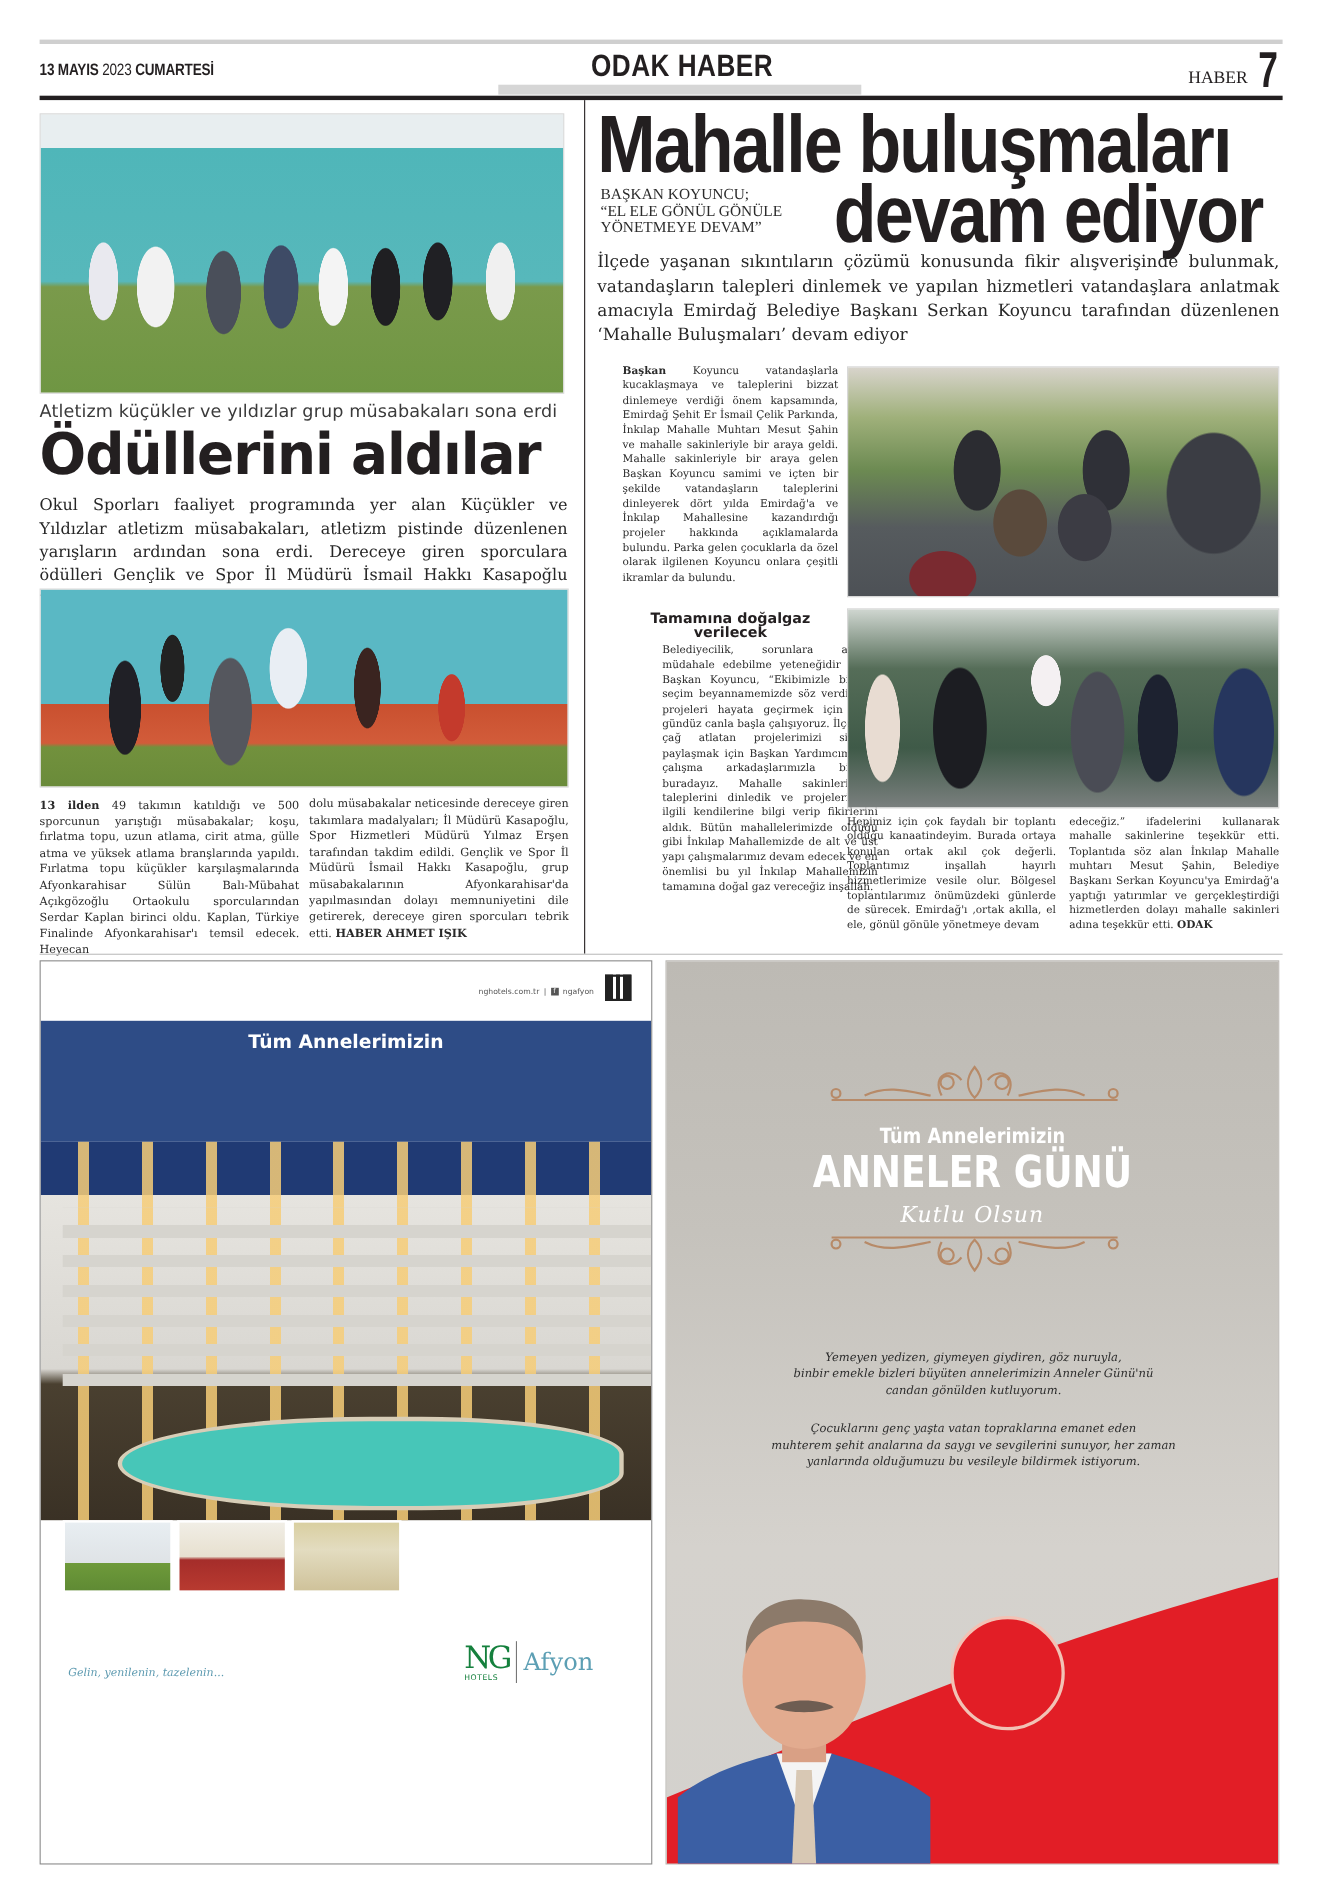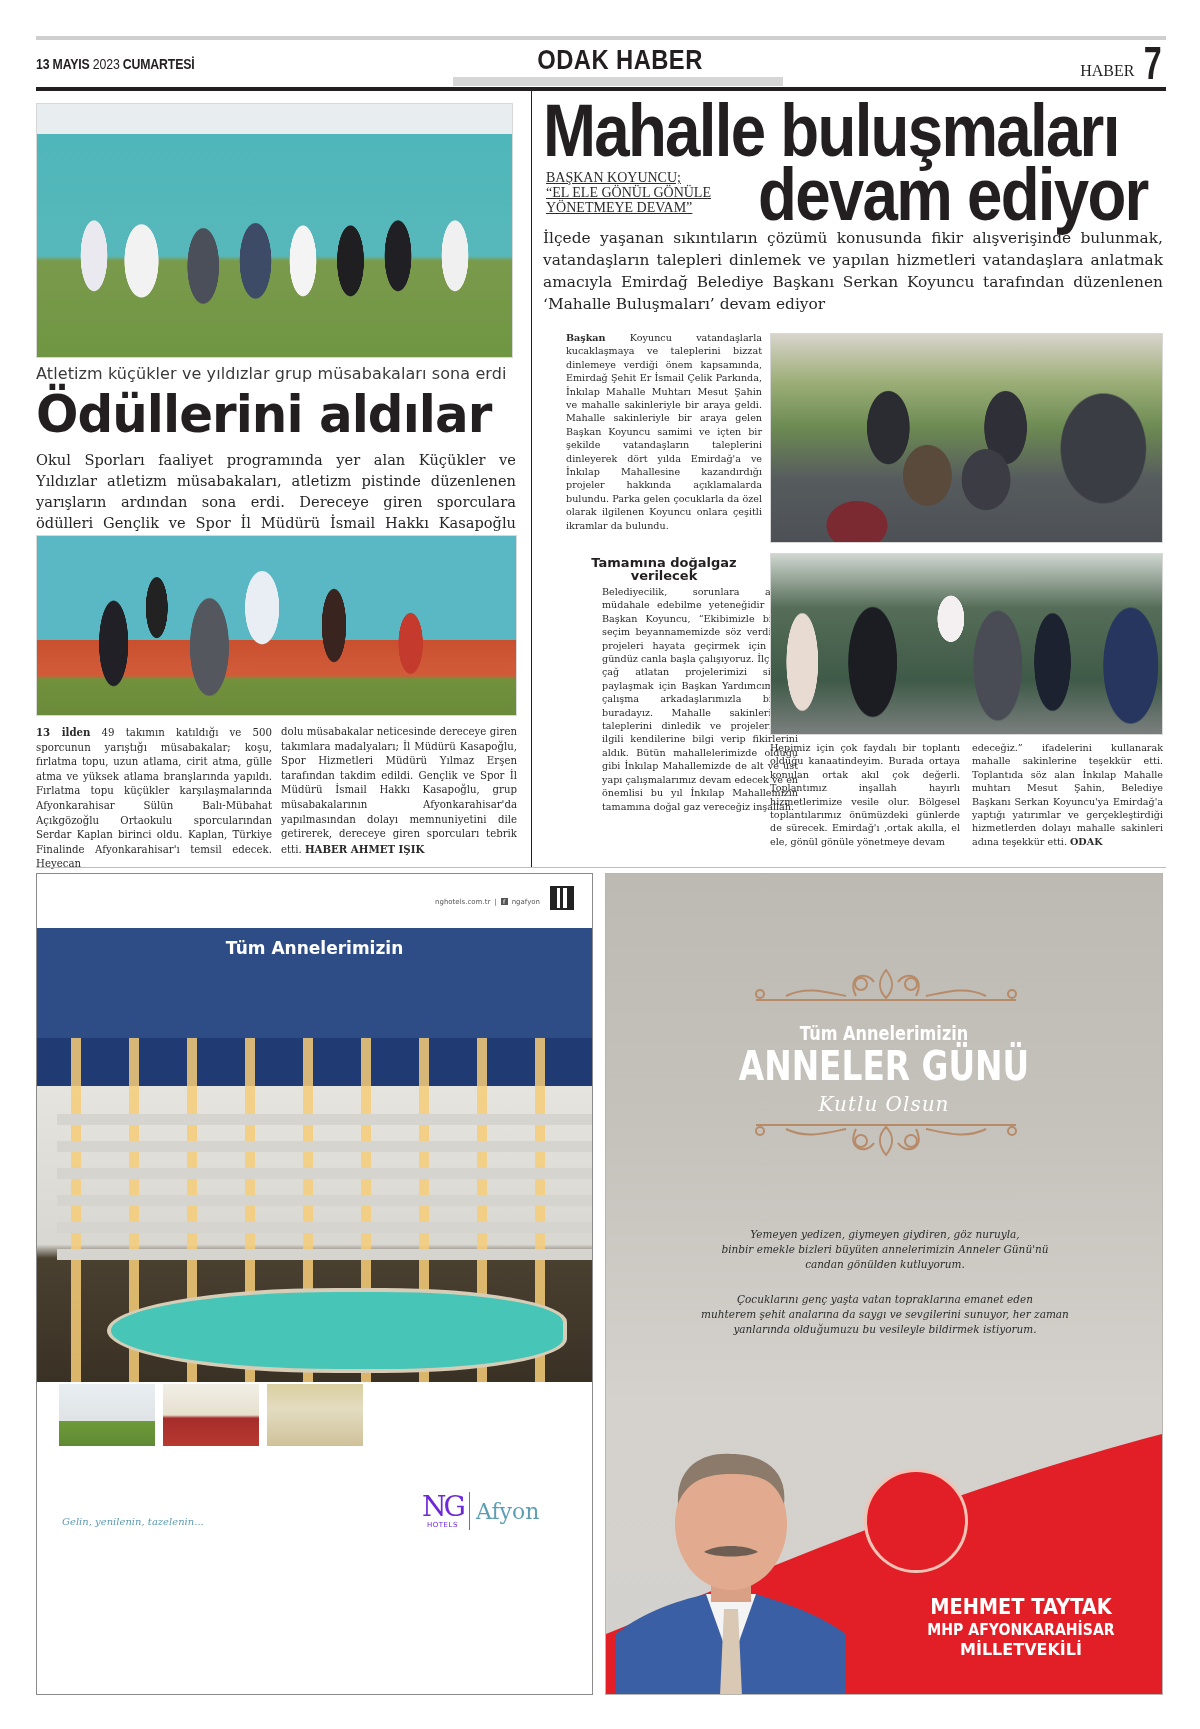--- a/index.html
+++ b/index.html
@@ -67,21 +67,21 @@
   .l-title { left: 36px; top: 384px; width: 480px; font-family: "DejaVu Sans", sans-serif; font-weight: bold; font-size: 52px; line-height: 60px; letter-spacing: -1px; white-space: nowrap; transform: scaleX(0.96); transform-origin: left; }
   .l-lead { left: 36px; top: 449px; width: 480px; font-family: "DejaVu Serif", serif; font-size: 14.6px; line-height: 21px; text-align: justify; color: #262626; }
   .l-col { top: 725px; width: 236px; font-family: "DejaVu Serif", serif; font-size: 10.2px; line-height: 14.6px; text-align: justify; color: #2a2a2a; }
   .l-col1 { left: 36px; }
   .l-col2 { left: 281px; }
   .strong { font-weight: bold; }
 
   
   .r-title1 { left: 543px; top: 93px; width: 620px; font-family: "Liberation Sans", sans-serif; font-weight: bold; font-size: 74px; line-height: 76px; letter-spacing: -2px; white-space: nowrap; transform: scaleX(0.86); transform-origin: left; }
   .r-title2 { left: 758px; top: 157px; width: 420px; font-family: "Liberation Sans", sans-serif; font-weight: bold; font-size: 74px; line-height: 76px; letter-spacing: -2px; white-space: nowrap; transform: scaleX(0.86); transform-origin: left; }
-  .r-kicker { left: 546px; top: 170px; width: 200px; font-family: "Liberation Serif", serif; font-size: 14px; line-height: 15px; text-decoration: underline; color: #2b2b2b; text-transform: uppercase; }
+  .r-kicker { left: 546px; top: 170px; width: 200px; font-family: "Liberation Serif", serif; font-size: 14px; line-height: 15px; color: #2b2b2b; text-transform: uppercase; }
   .r-lead { left: 543px; top: 227px; width: 620px; font-family: "DejaVu Serif", serif; font-size: 15.4px; line-height: 22px; text-align: justify; color: #262626; }
   .r-col { font-family: "DejaVu Serif", serif; font-size: 9.6px; line-height: 13.4px; text-align: justify; color: #2a2a2a; }
   .r-col1 { left: 566px; top: 331px; width: 196px; }
   .r-sub { left: 566px; top: 556px; width: 196px; text-align: center; font-family: "DejaVu Sans", sans-serif; font-weight: bold; font-size: 13px; line-height: 13px; }
   .r-col1b { left: 566px; top: 585px; width: 196px; margin-left: 36px; }
   .r-col2 { left: 770px; top: 741px; width: 190px; }
   .r-col3 { left: 972px; top: 741px; width: 191px; }
 
   
   .ng-ad { left: 36px; top: 873px; width: 557px; height: 822px; border: 1px solid #8a8a8a; background: #ffffff; overflow: hidden; }
@@ -106,21 +106,21 @@
   .ng-hotel .floors { position: absolute; left: 20px; right: 0; top: 60px; height: 165px;
     background: repeating-linear-gradient(180deg, transparent 0 16px, rgba(214,212,206,1) 16px 27px); }
   .ng-hotel .pool { position: absolute; left: 70px; top: 250px; width: 460px; height: 85px; border-radius: 50% 40% 40% 50%; background: #47c6b8; border: 4px solid #d7cdb7; }
   .ng-thumbs { position: absolute; left: 20px; top: 508px; display: flex; gap: 4px; }
   .ng-thumbs .th { width: 100px; height: 66px; border: 2px solid #fff; }
   .th1 { background: linear-gradient(180deg, #e8eef2 0%, #dfe3e6 60%, #6e9a3a 60%, #5f8a34 100%); }
   .th2 { background: linear-gradient(180deg, #f1eee6 0%, #e7e0cf 50%, #a52d2a 55%, #b83a30 100%); }
   .th3 { background: linear-gradient(180deg, #d9cfa0 0%, #e3dcc0 40%, #cfc29a 100%); }
   .ng-slogan { position: absolute; left: 25px; top: 642px; font-family: "DejaVu Serif", serif; font-style: italic; font-size: 10px; color: #5d9ab0; }
   .ng-logo { position: absolute; left: 385px; top: 618px; display: flex; align-items: center; gap: 6px; }
-  .ng-logo .mark { text-align: center; font-family: "DejaVu Serif", serif; color: #6d28d9; }
+  .ng-logo .mark { text-align: left; font-family: "DejaVu Serif", serif; color: #15803d; }
   .ng-logo .mark .ng { font-size: 28px; line-height: 28px; letter-spacing: -3px; }
   .ng-logo .mark .hotels { font-family: "DejaVu Sans", sans-serif; font-size: 7px; letter-spacing: 0.5px; }
   .ng-logo .sep { width: 1px; height: 38px; background: #777; }
   .ng-logo .city { font-family: "DejaVu Serif", serif; font-size: 22px; color: #5c9fb4; }
 
   
   .mhp-ad { left: 605px; top: 873px; width: 558px; height: 822px; background: #c9c6c1; overflow: hidden; border: 1px solid #b9b6b1;
     background: linear-gradient(180deg, #bdbab4 0%, #c5c2bc 30%, #d5d2cd 65%, #d3d1cd 100%); }
   .orn { position: absolute; left: 140px; width: 280px; height: 40px; }
   .orn-top { top: 92px; }
@@ -284,18 +284,13 @@
   <div class="mhp-emblem">
     <svg viewBox="0 0 104 104" width="98" height="98">
       <g fill="#ffffff">
         <path d="M40 14 a16 16 0 1 0 0 32 a12 12 0 1 1 0 -32 Z"></path>
         <path d="M70 38 a16 16 0 1 0 0 32 a12 12 0 1 1 0 -32 Z"></path>
         <path d="M40 60 a16 16 0 1 0 0 32 a12 12 0 1 1 0 -32 Z"></path>
       </g>
     </svg>
   </div>
 
-  <div class="mhp-name">
-    <div class="n1">MEHMET TAYTAK</div>
-    <div class="n2">MHP AFYONKARAHİSAR</div>
-    <div class="n3">MİLLETVEKİLİ</div>
-  </div>
 </div>
 
 </body></html>

